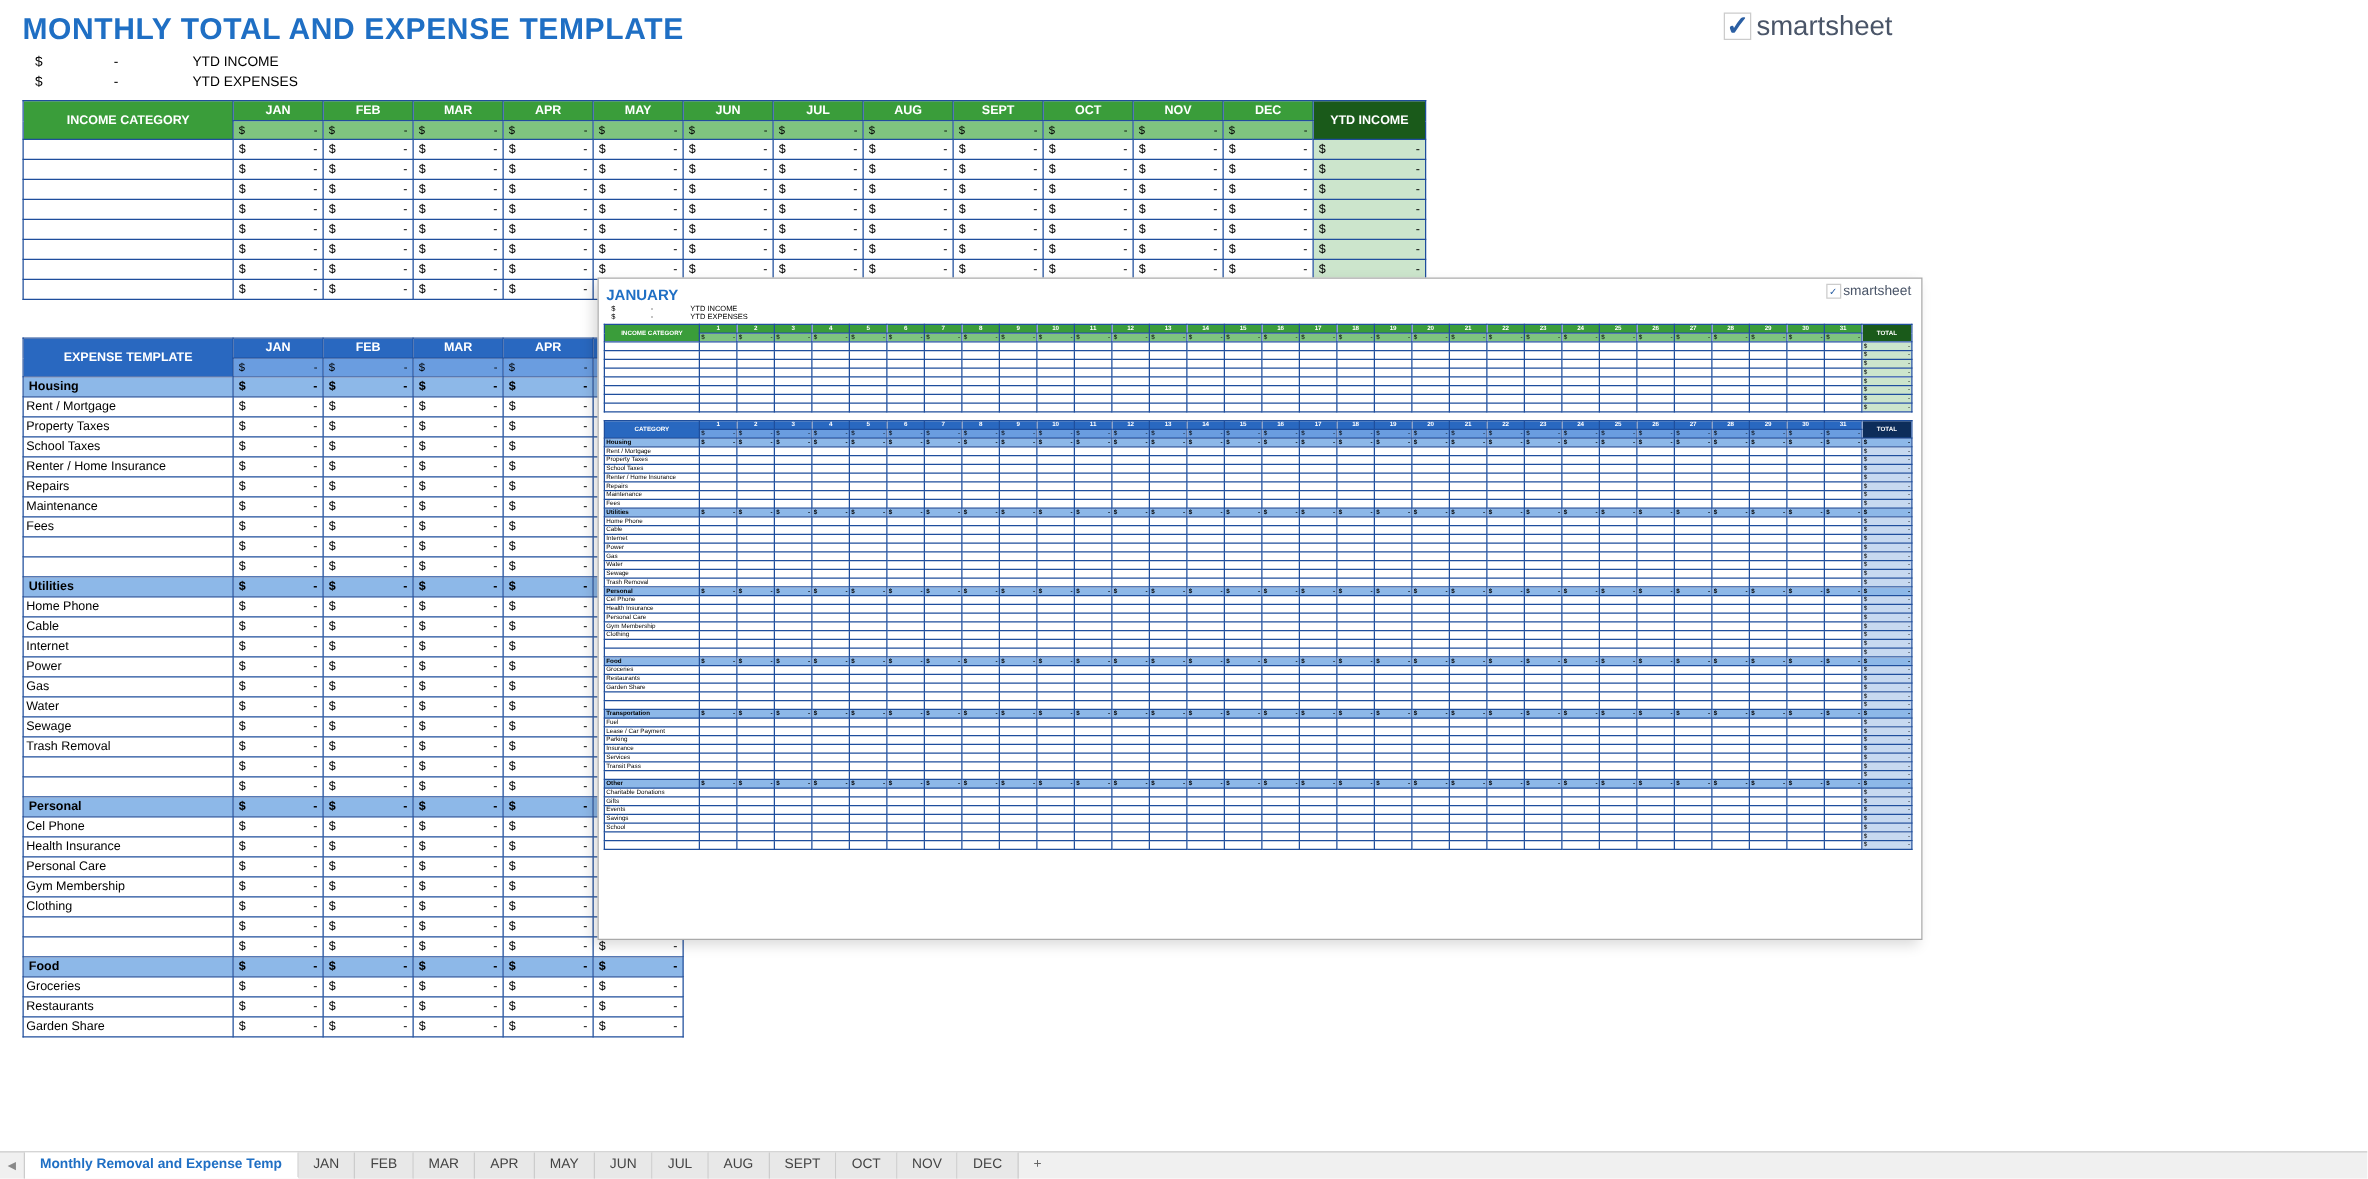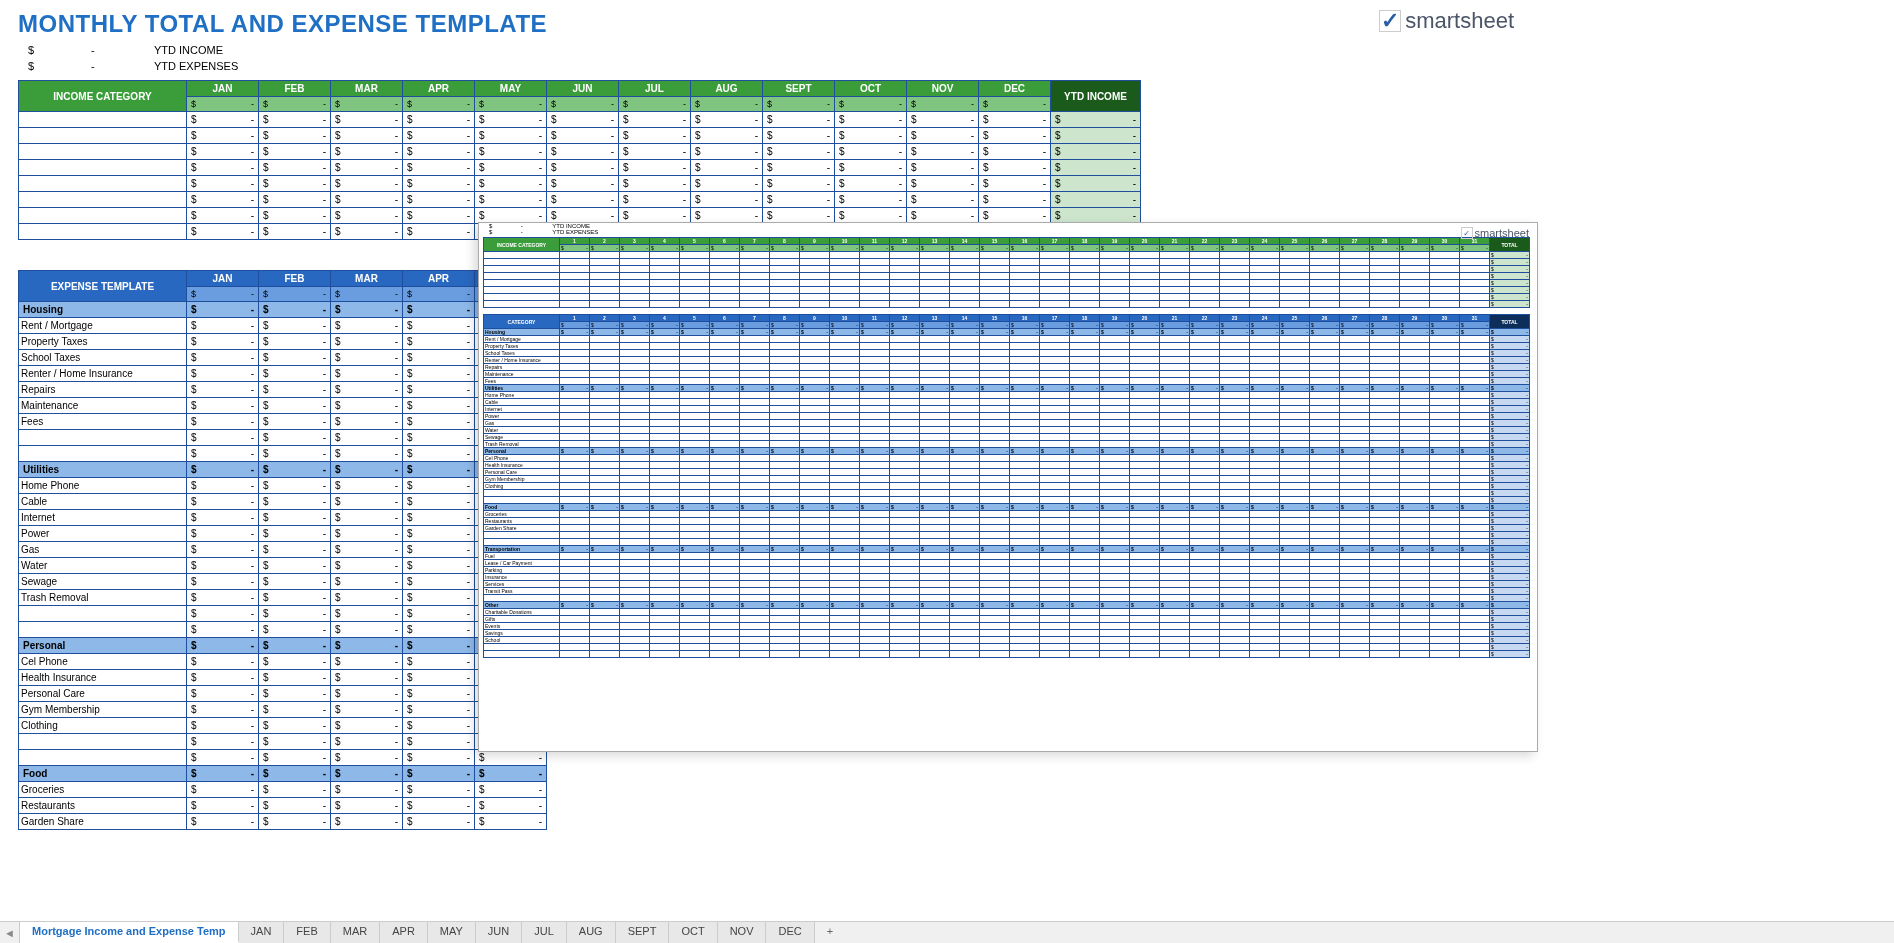--- a/index.html
+++ b/index.html
@@ -1375,20 +1375,21 @@
         </td>
         <td class="d-cell ">
           <span class="s">$</span>
           <span class="v">-</span>
         </td>
       </tr>
     </tbody>
   </table>
 
 <div class="overlay">
+  <div class="ov-title">JANUARY</div>
   <div class="ov-logo">
     <span class="check">✓</span>
     <span>smartsheet</span>
   </div>
   <div class="ov-ytd">
     <span class="d">$</span>
     <span class="d">-</span>
     <span>YTD INCOME</span>
   </div>
   <div class="ov-ytd">
@@ -4371,21 +4372,21 @@
             <span style="float:left">$</span>
             <span style="float:right">-</span>
           </td>
         </tr>
       </tbody>
     </table>
 </div>
 
 <div class="tabs">
   <div class="nav">◄</div>
-  <div class="tab active">Mortgage Income and Expense Temp</div>
+  <div class="tab active">Monthly Removal and Expense Temp</div>
   <div class="tab">JAN</div>
     <div class="tab">FEB</div>
     <div class="tab">MAR</div>
     <div class="tab">APR</div>
     <div class="tab">MAY</div>
     <div class="tab">JUN</div>
     <div class="tab">JUL</div>
     <div class="tab">AUG</div>
     <div class="tab">SEPT</div>
     <div class="tab">OCT</div>

